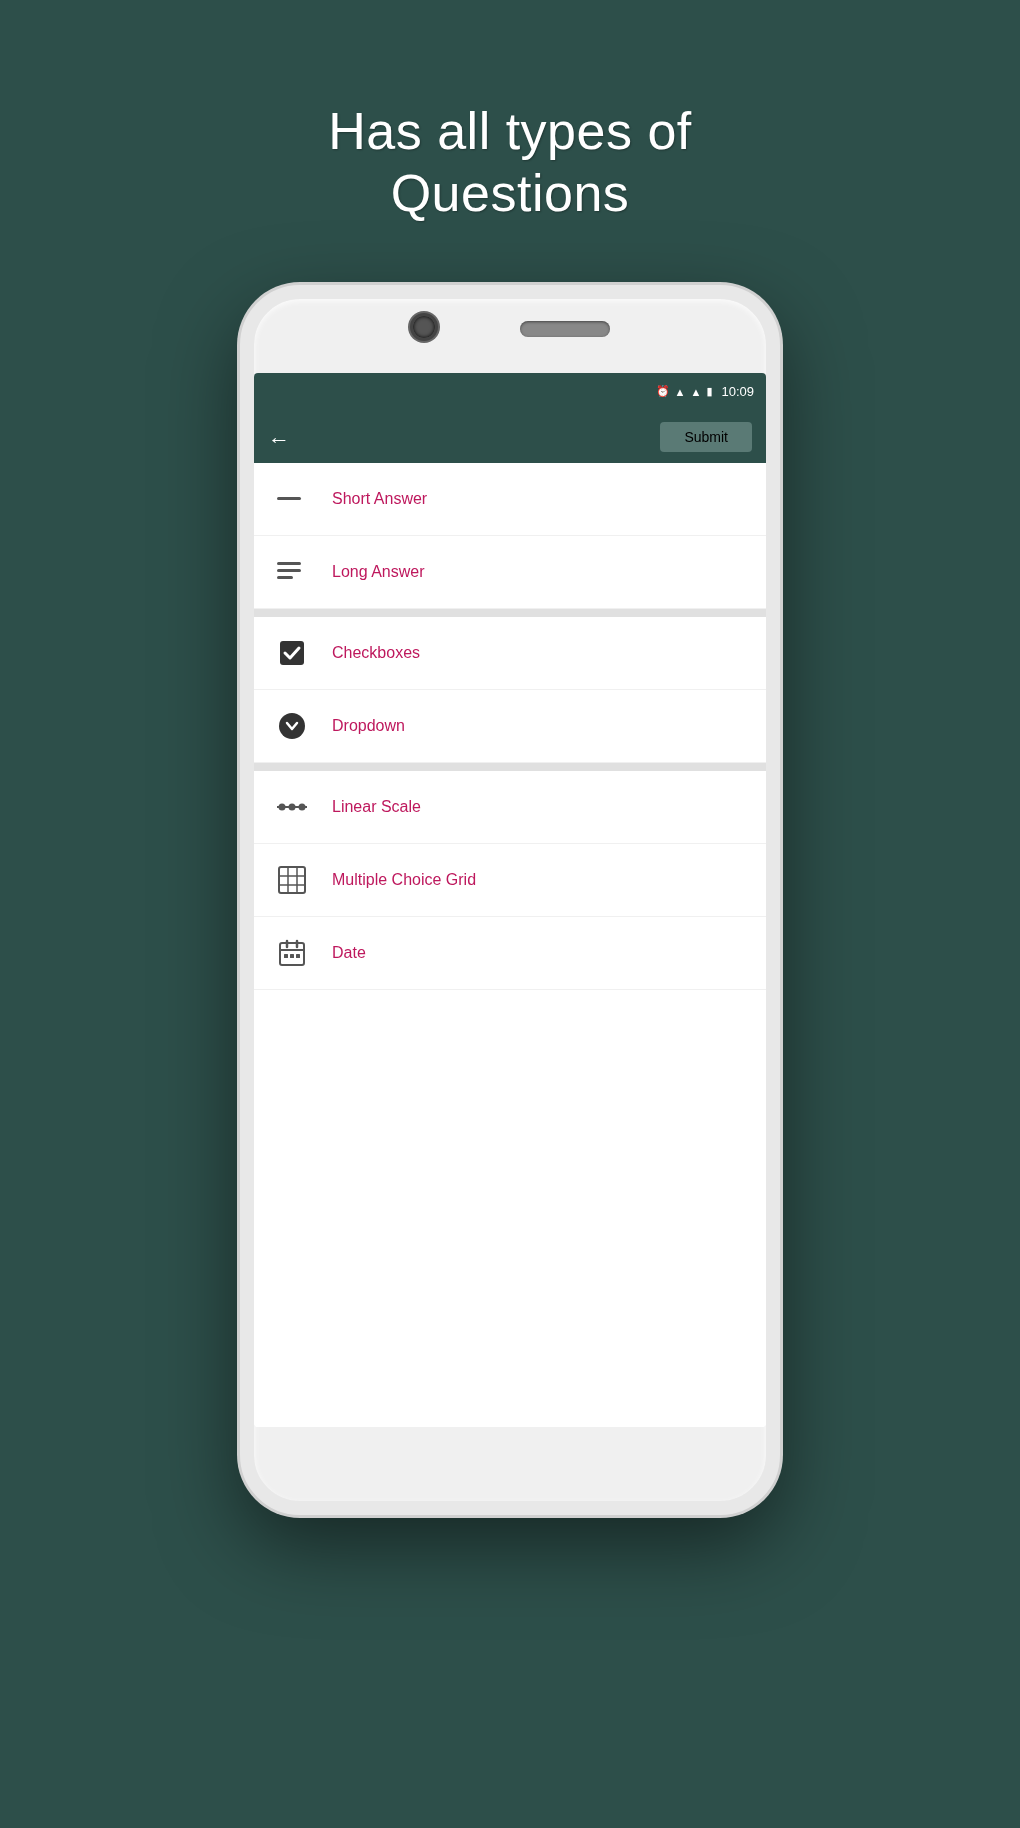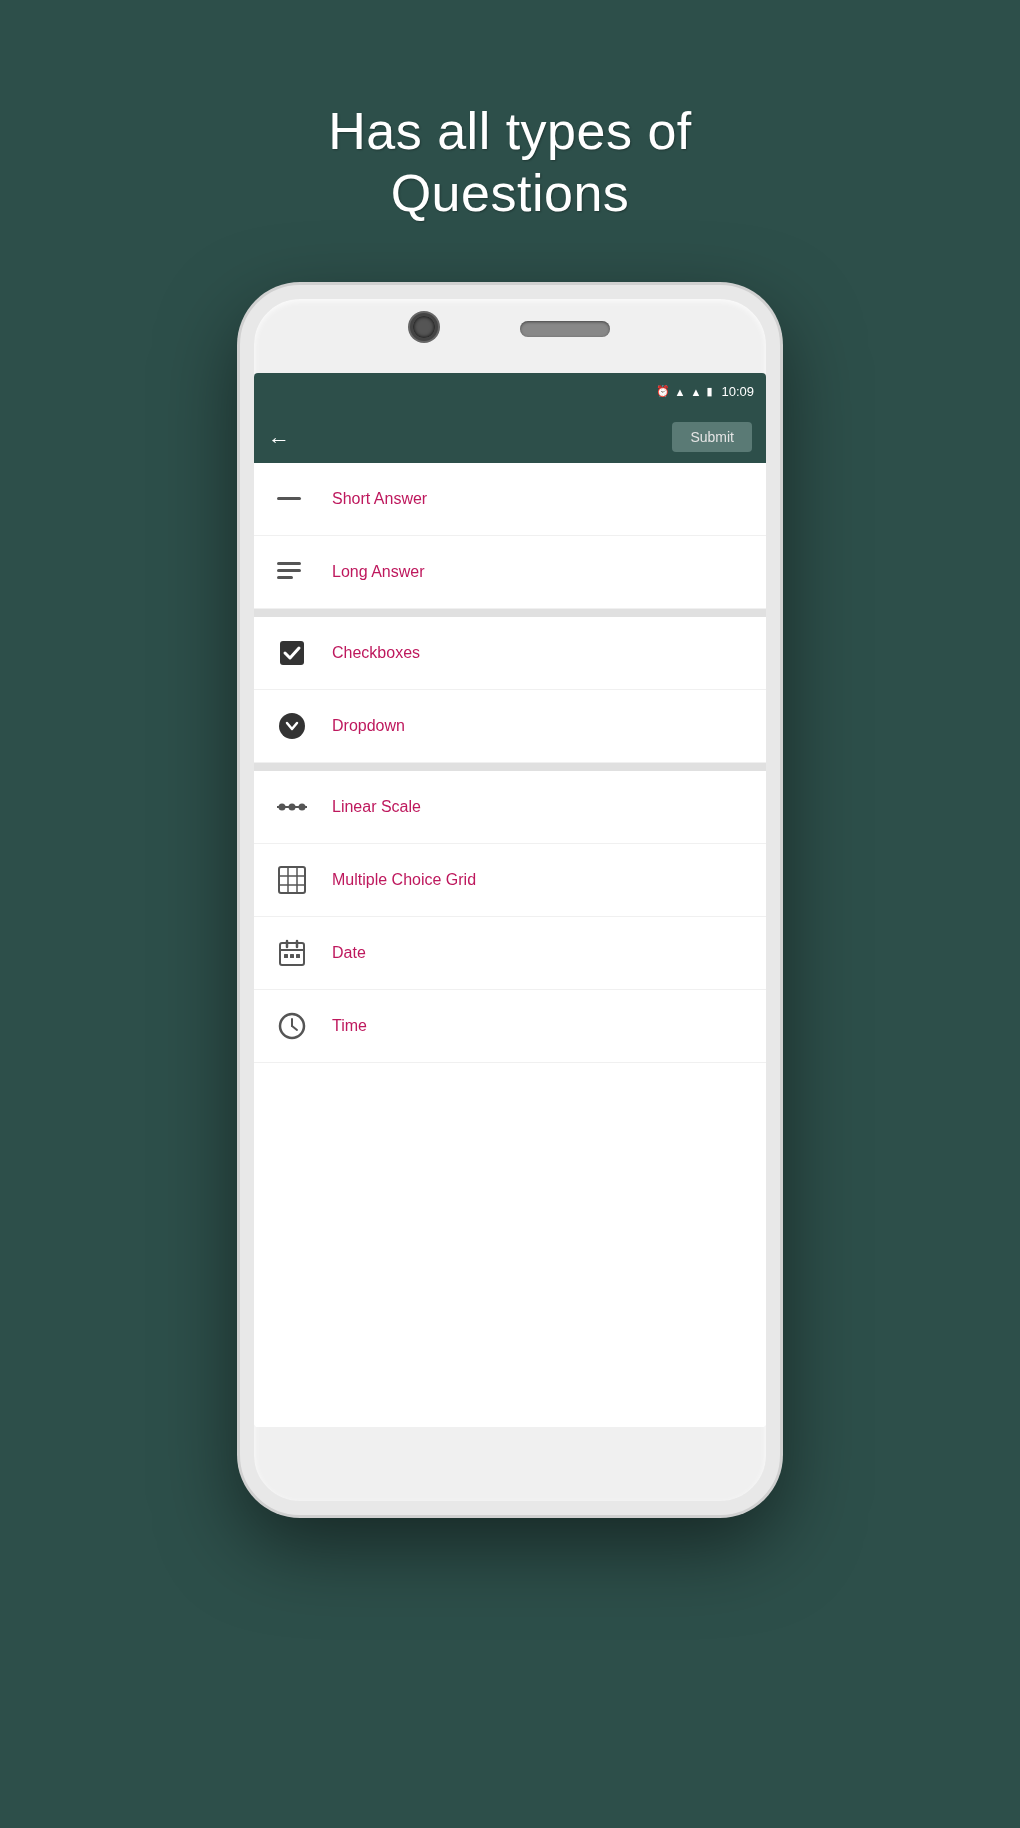--- a/index.html
+++ b/index.html
@@ -117,23 +117,23 @@
     }
 
     .back-arrow {
       color: #ffffff;
       font-size: 22px;
       cursor: pointer;
     }
 
     .submit-btn {
       background: #5a7a75;
-      color: #e5e5e5;
+      color: #000000;
       border: none;
-      padding: 7px 18px;
+      padding: 7px 24px;
       border-radius: 4px;
       font-size: 14px;
       cursor: pointer;
       font-weight: 500;
     }
 
     
     .menu-list {
       background: #ffffff;
       overflow-y: auto;
@@ -306,28 +306,18 @@
               <line x1="2" y1="11" x2="26" y2="11" stroke="#555" stroke-width="2"></line>
               <line x1="9" y1="2" x2="9" y2="8" stroke="#555" stroke-width="2.5" stroke-linecap="round"></line>
               <line x1="19" y1="2" x2="19" y2="8" stroke="#555" stroke-width="2.5" stroke-linecap="round"></line>
               <rect x="6" y="15" width="4" height="4" rx="0.5" fill="#555"></rect>
               <rect x="12" y="15" width="4" height="4" rx="0.5" fill="#555"></rect>
               <rect x="18" y="15" width="4" height="4" rx="0.5" fill="#555"></rect>
             </svg>
           </div>
           <span class="menu-item-label">Date</span>
         </div>
-        <div class="menu-item">
-          <div class="menu-item-icon">
-            <svg width="28" height="28" viewBox="0 0 28 28">
-              <circle cx="14" cy="14" r="12" fill="none" stroke="#555" stroke-width="2.5"></circle>
-              <line x1="14" y1="7" x2="14" y2="14" stroke="#555" stroke-width="2" stroke-linecap="round"></line>
-              <line x1="14" y1="14" x2="19" y2="18" stroke="#555" stroke-width="2" stroke-linecap="round"></line>
-            </svg>
-          </div>
-          <span class="menu-item-label">Time</span>
-        </div>
       </div>
 
 
     </div>
   </div>
 </div>
 
 </body></html>

